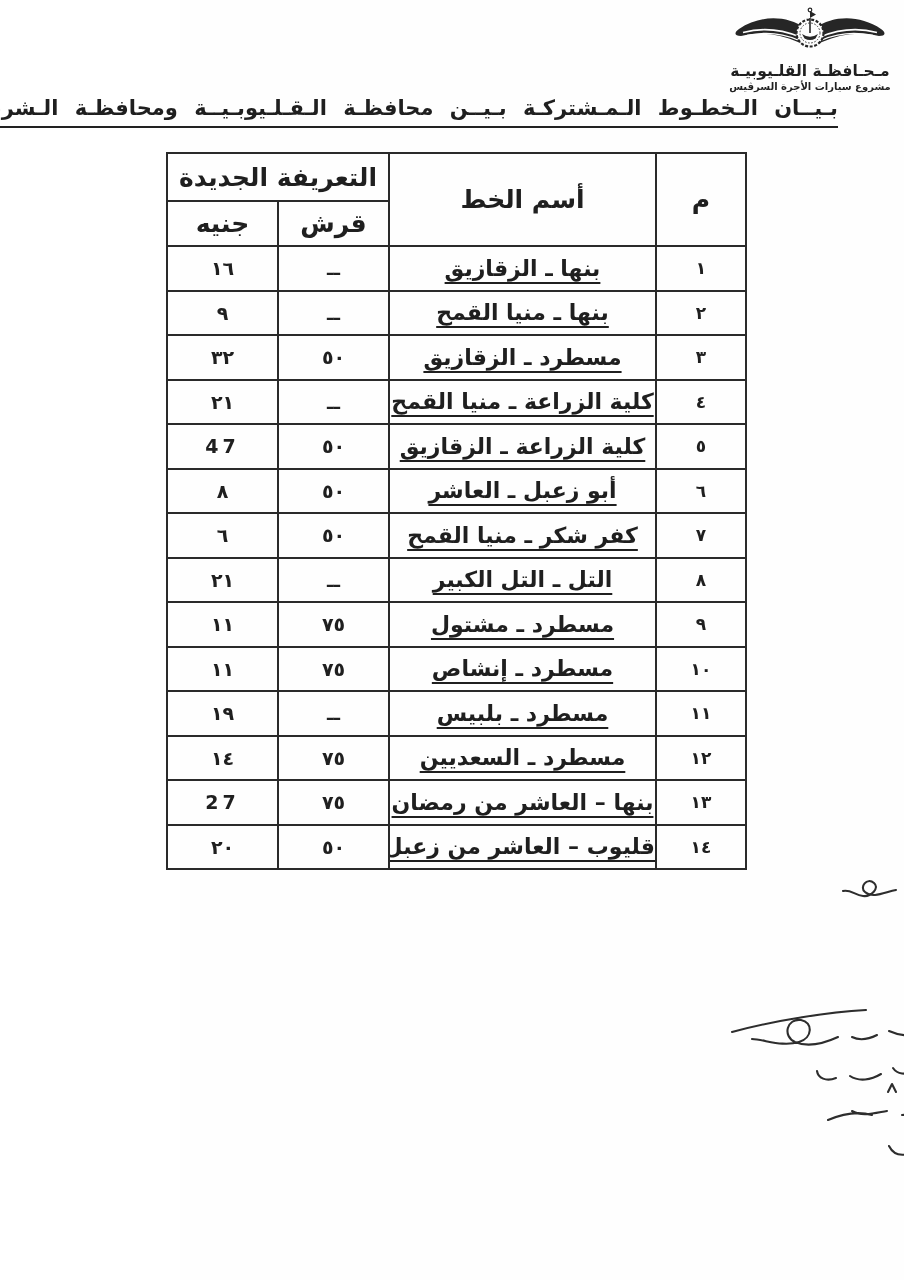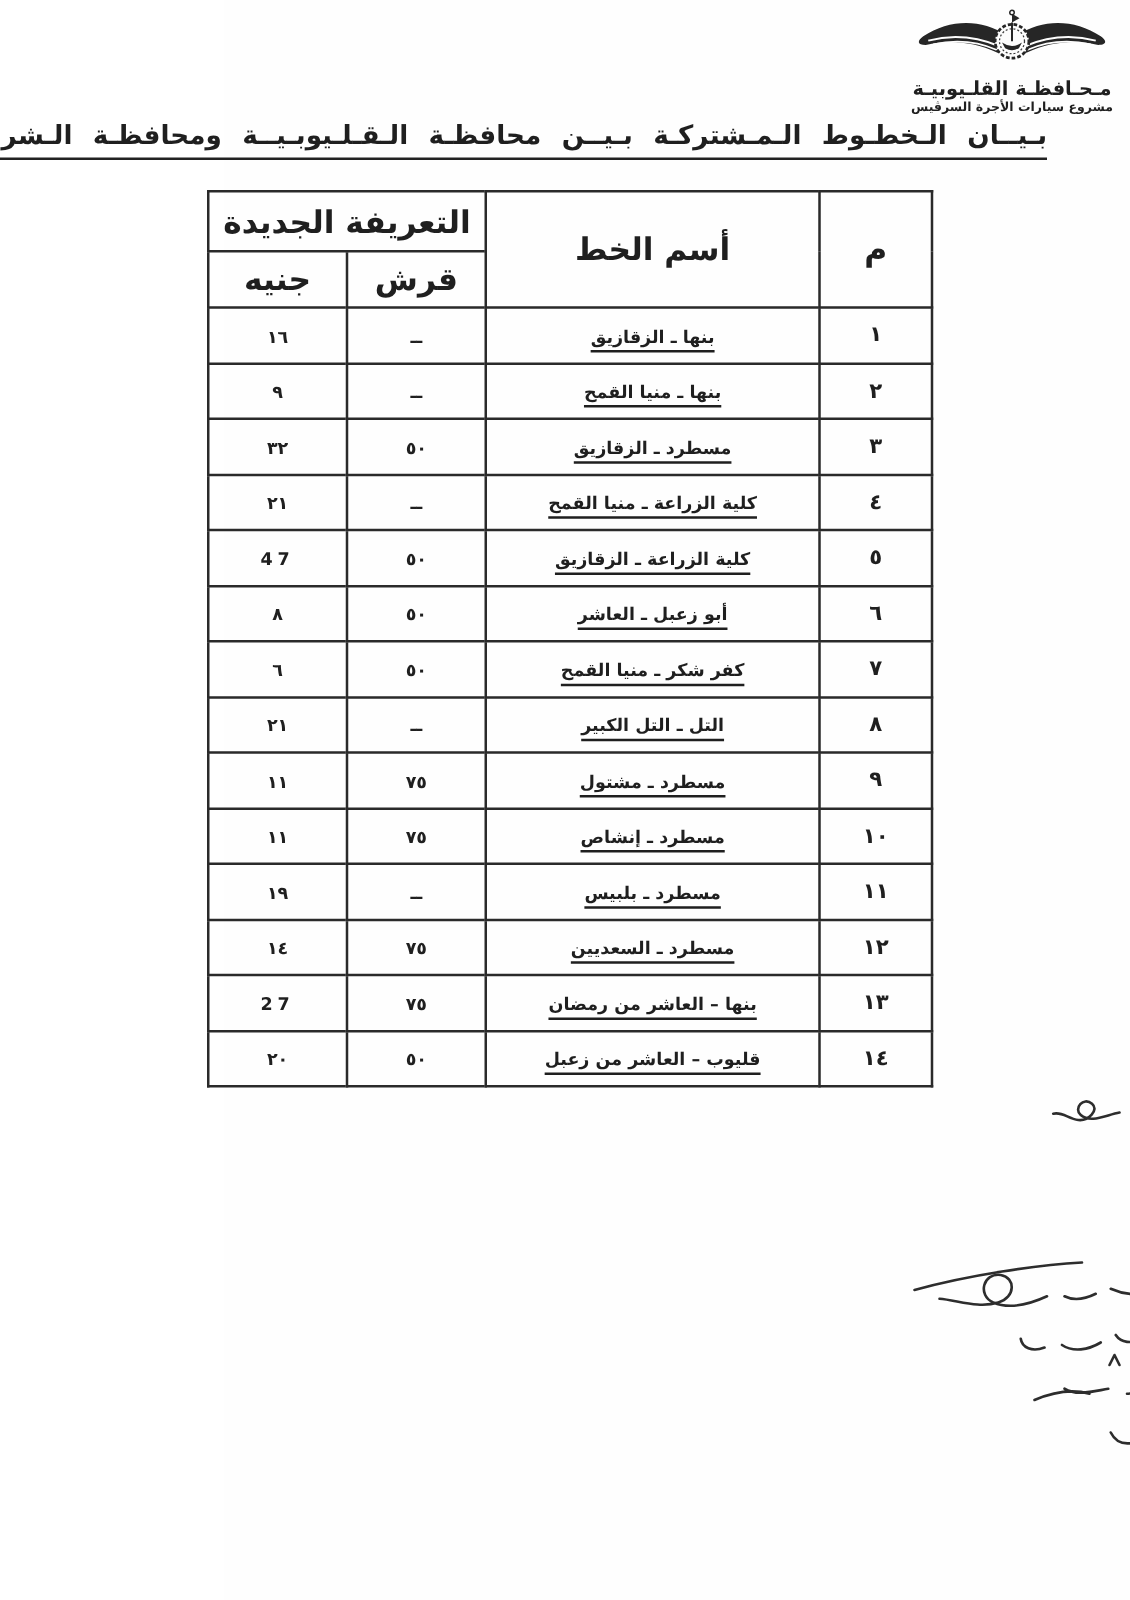--- a/index.html
+++ b/index.html
@@ -20,23 +20,23 @@
 
   
   table.tariff { position:absolute; top:152px; right:157px; width:579px;
     border-collapse:collapse; direction:rtl; table-layout:fixed;
     border:2.5px solid #262626; }
   table.tariff td { border:2px solid #2a2a2a; text-align:center; vertical-align:middle;
     font-weight:bold; padding:0; overflow:hidden; }
   tr.h1 { height:48px; } tr.h2 { height:45px; } tr.r { height:44.5px; }
   .hdr { font-size:25px; }
   .idx { font-size:17px; letter-spacing:3px; }
-  .line-name { font-size:14px; text-decoration:underline;
+  .line-name { font-size:22px; text-decoration:underline;
     text-underline-offset:6px; text-decoration-thickness:1.5px; white-space:nowrap; }
-  .num { font-size:14px; letter-spacing:4px;text-align:right; }
+  .num { font-size:19px; letter-spacing:4px;text-align:right; }
 
   
   .handwriting { position:absolute; left:500px; top:860px; width:404px; height:320px; }
   .scribble { fill:none; stroke:#2d2d2d; stroke-width:2.1; stroke-linecap:round; stroke-linejoin:round; }
   .hw-num { font-family:"DejaVu Sans", sans-serif; font-size:17px; fill:#2b2b2b;
     direction:rtl; unicode-bidi:bidi-override; }
 </style>
 </head>
 <body>
 

